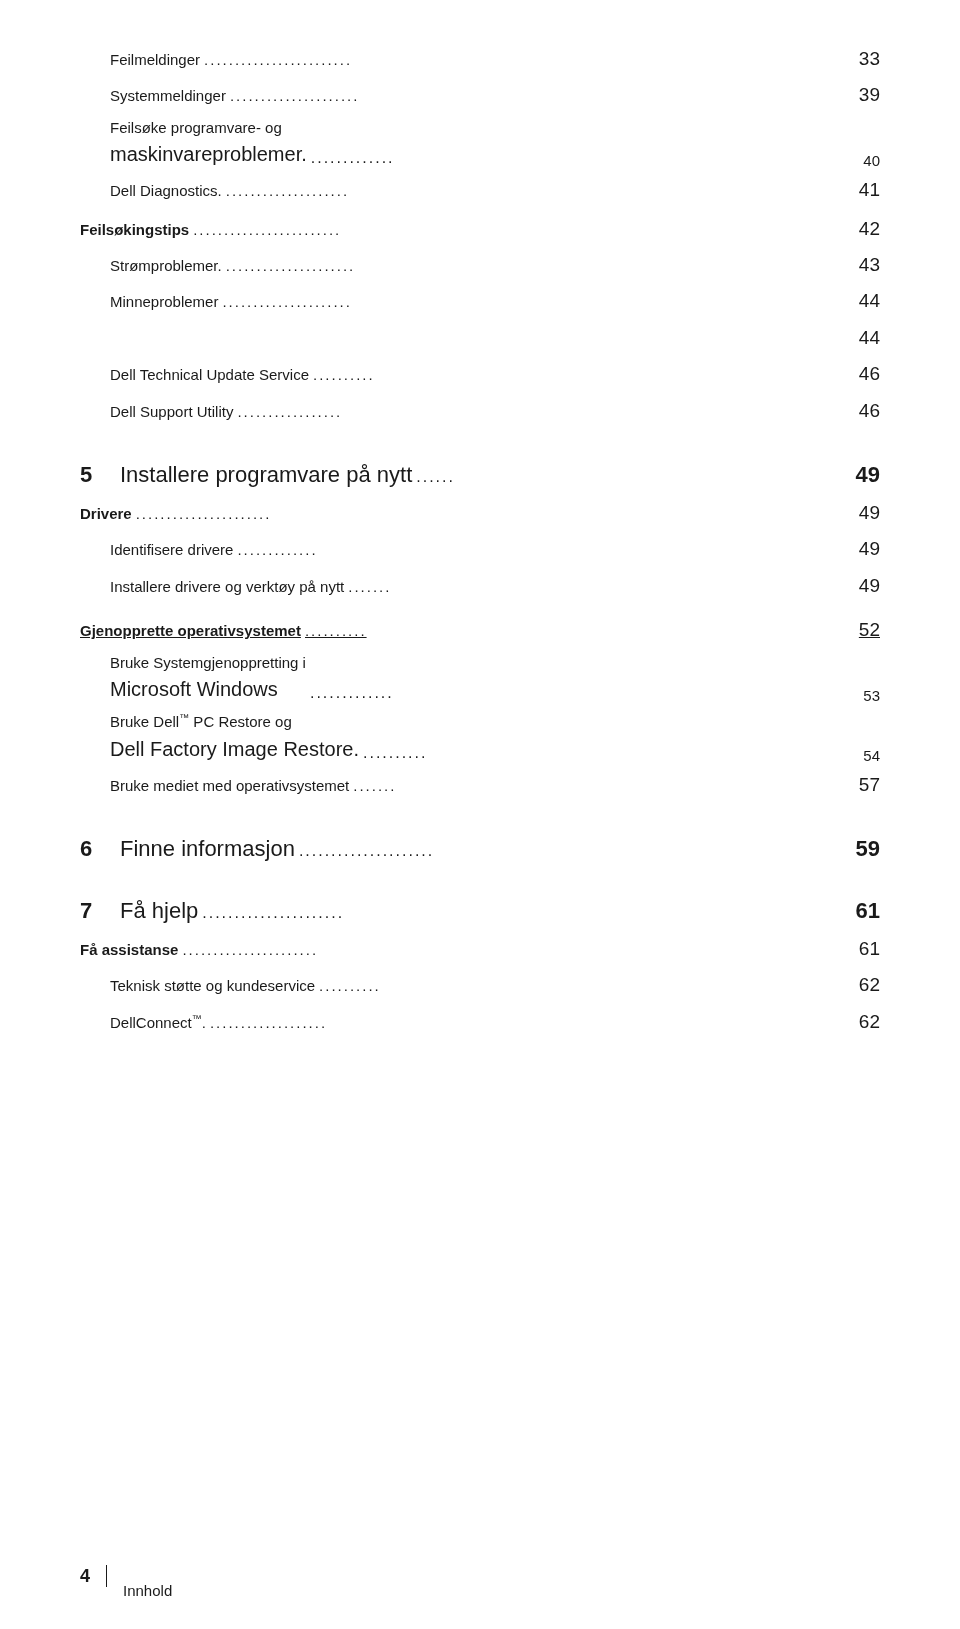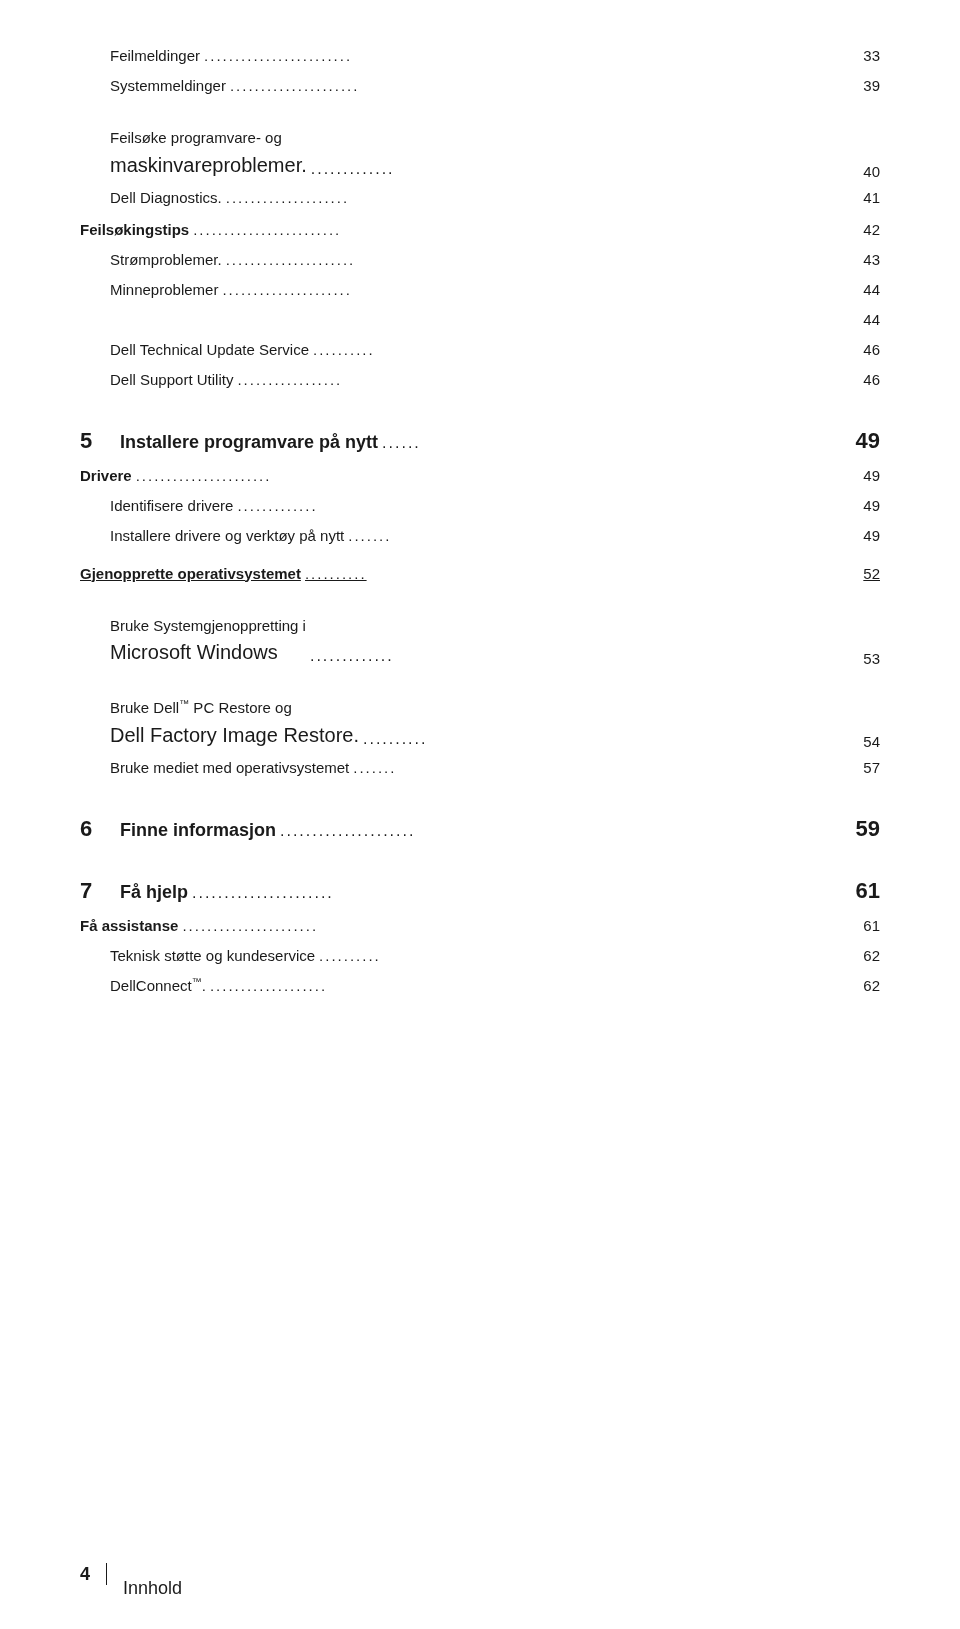--- a/index.html
+++ b/index.html
@@ -37,21 +37,21 @@
     .toc-entry .dots {
       flex: 1;
       overflow: hidden;
       letter-spacing: 2px;
       margin: 0 4px;
       color: #1a1a1a;
     }
 
     .toc-entry .page-num {
       white-space: nowrap;
-      font-size: 15px;
+      font-size: 19px;
     }
 
     .section-header {
       display: flex;
       align-items: baseline;
       margin-top: 36px;
       margin-bottom: 10px;
     }
 
     .section-number {
@@ -61,22 +61,22 @@
       min-width: 24px;
     }
 
     .section-title-line {
       display: flex;
       align-items: baseline;
       flex: 1;
     }
 
     .section-title {
-      font-size: 18px;
-      font-weight: bold;
+      font-size: 22px;
+      font-weight: normal;
       white-space: nowrap;
       text-align: right;
     }
 
     .section-dots {
       flex: 1;
       overflow: hidden;
       letter-spacing: 2px;
       margin: 0 4px;
     }
@@ -115,21 +115,21 @@
     }
 
     .footer-separator {
       width: 1px;
       height: 22px;
       background: #1a1a1a;
       margin-right: 16px;
     }
 
     .footer-label {
-      font-size: 18px;
+      font-size: 15px;
       margin-top: 29px;
     }
 
     .multiline-entry {
       display: flex;
       align-items: flex-start;
       margin-bottom: 6px;
     }
 
     .multiline-entry .entry-text-block {
@@ -148,21 +148,20 @@
 
     .multiline-entry .page-num {
       white-space: nowrap;
       font-size: 15px;
       align-self: flex-end;
     }
 
     .entry-line1 {
       font-size: 15px;
       line-height: 1.5;
-      margin-top: 23px;
     }
 
     .entry-line2 {
       font-size: 20px;
       line-height: 1.5;
     }
 
     .tm {
       font-size: 10px;
       vertical-align: super;

